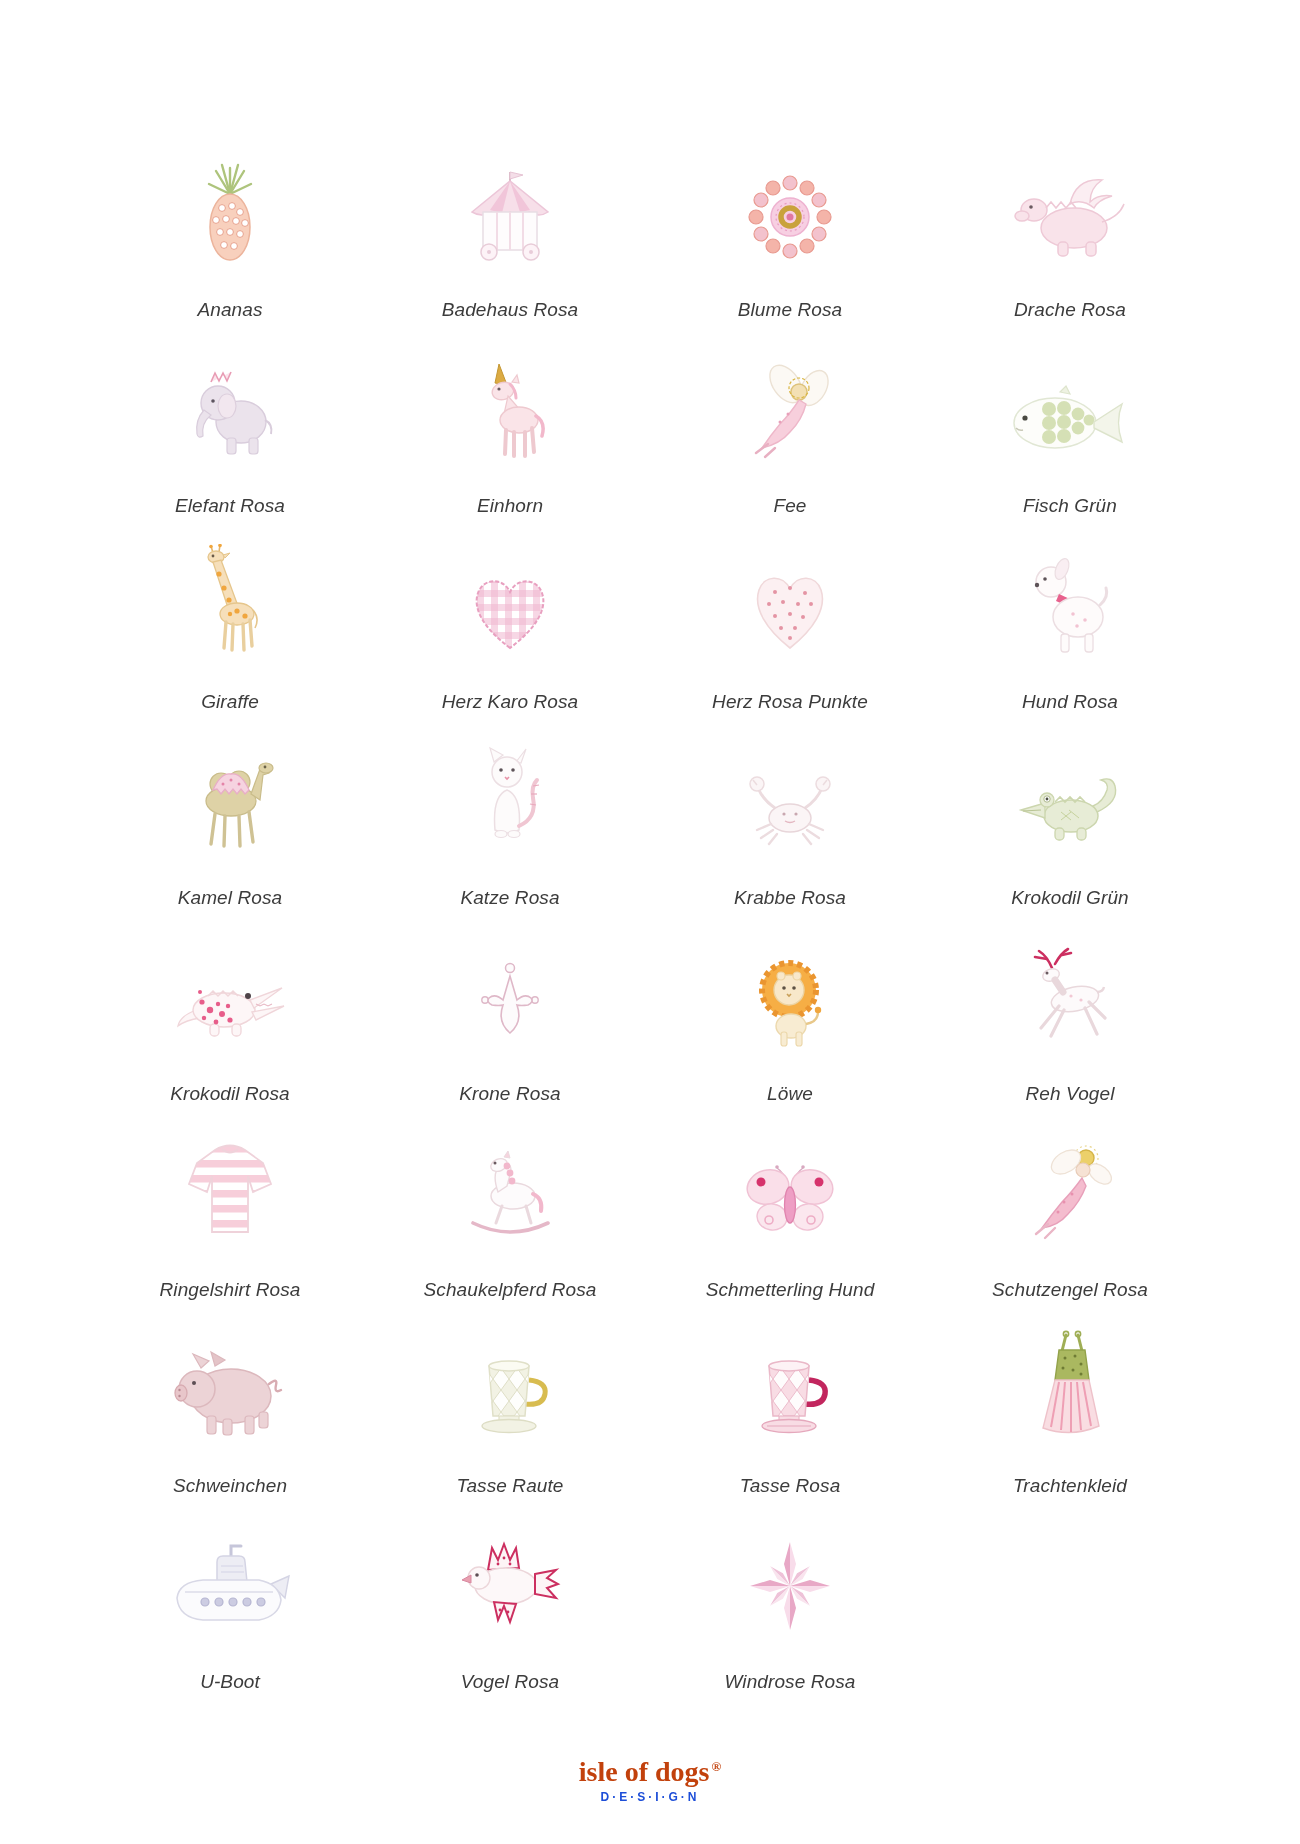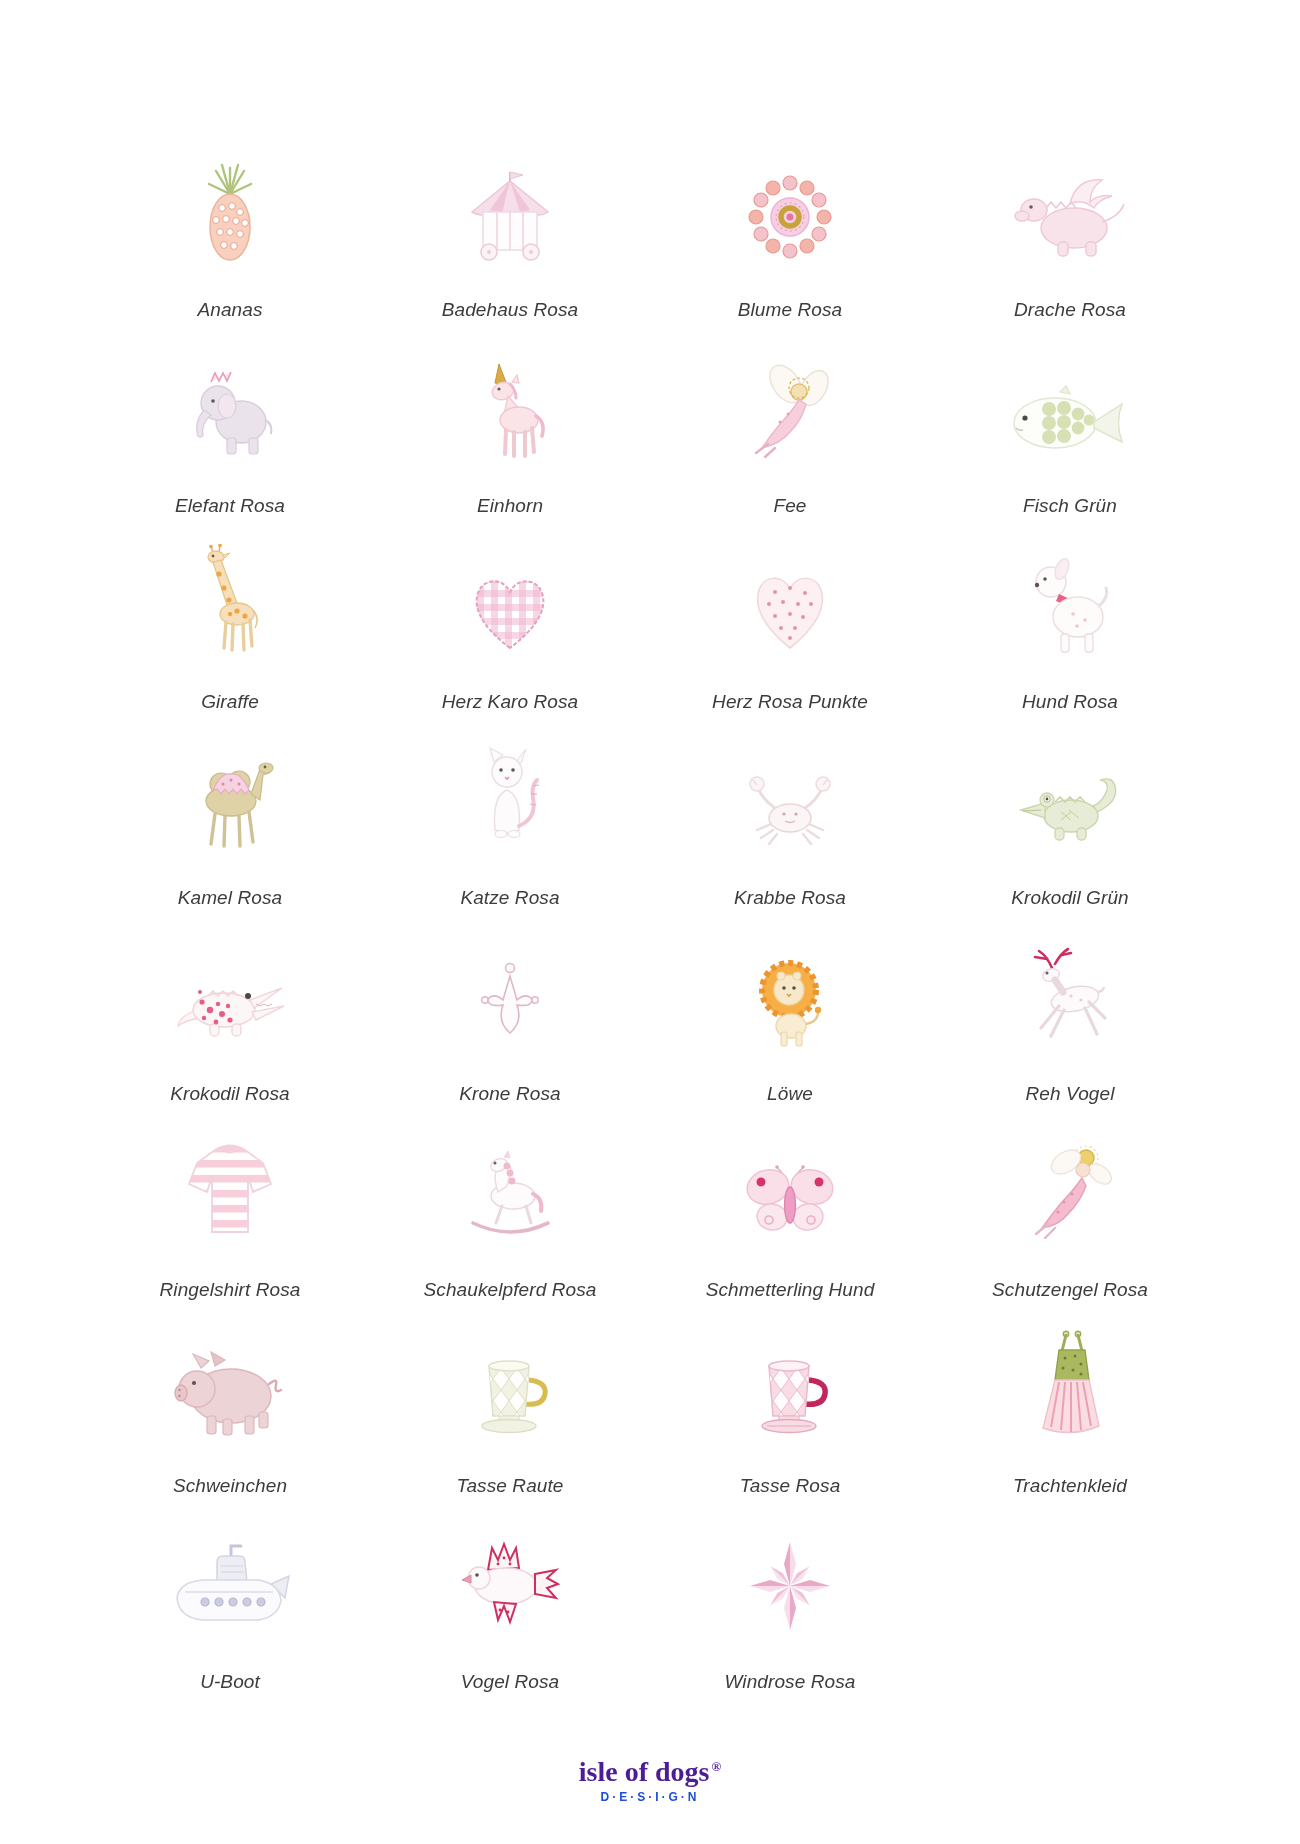--- a/index.html
+++ b/index.html
@@ -44,21 +44,21 @@
     position:absolute;
     left:0;right:0;
     top:1756px;
     text-align:center;
     color:#4a4a4a;
   }
   .brand-line{
     font-family:"Liberation Serif", serif;
     font-size:28px;
     font-weight:600;
-    color:#4c1d95;
+    color:#c2410c;
   }
   .reg{
     font-size:13px;
     vertical-align:super;
     margin-left:2px;
   }
   .brand-sub{
     margin-top:2px;
     font-size:12px;
     letter-spacing:3px;

